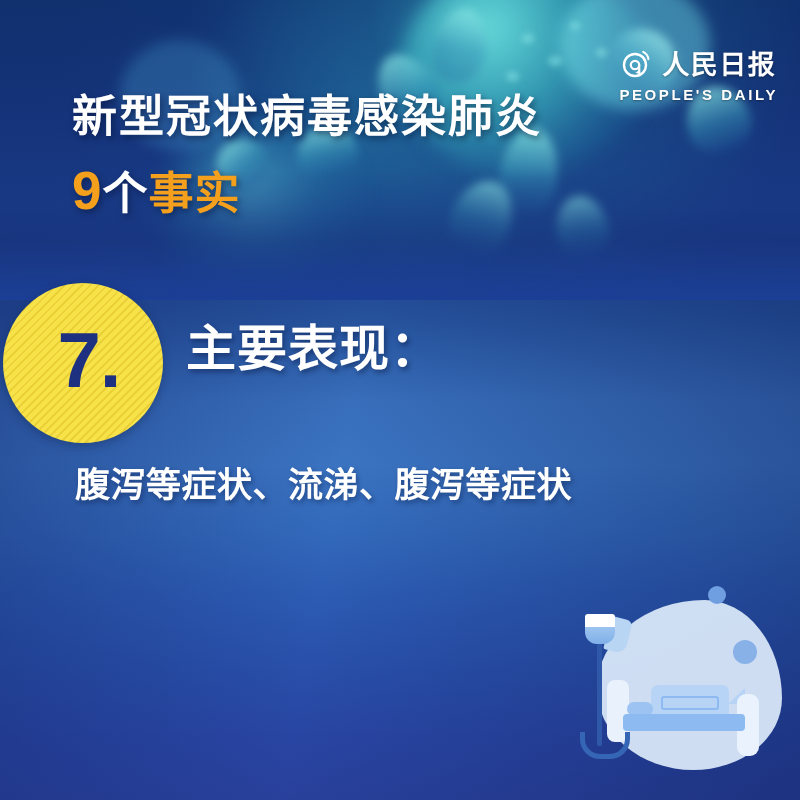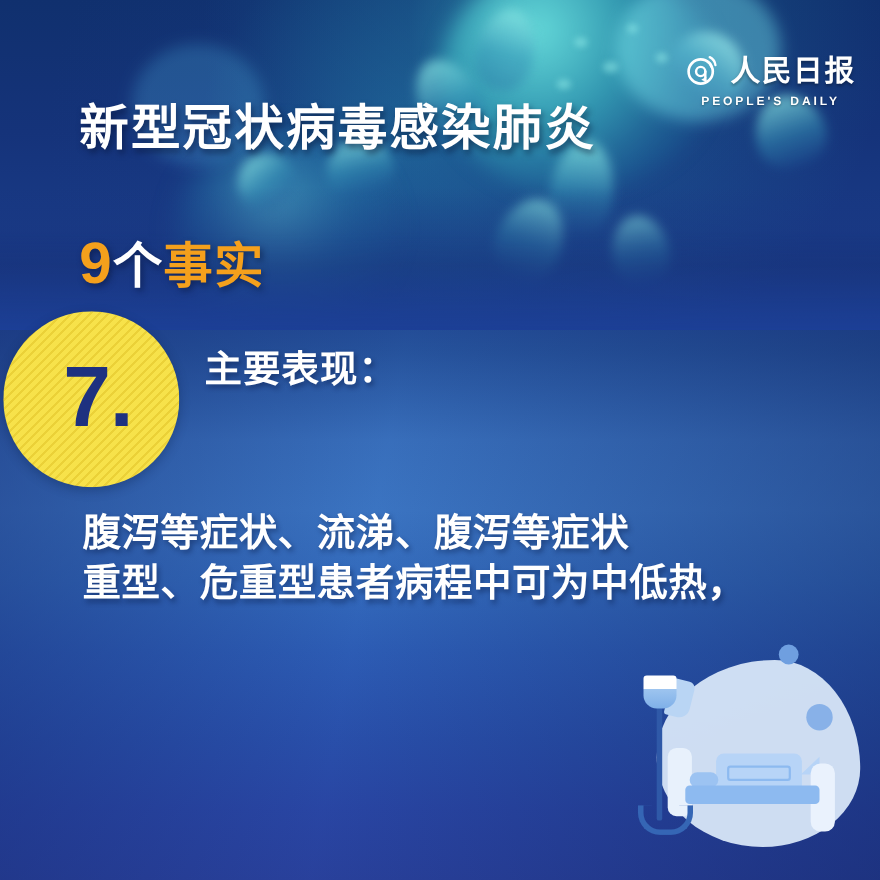--- a/index.html
+++ b/index.html
@@ -111,21 +111,21 @@
   }
   .logo-cn {
     font-size: 27px;
     font-weight: bold;
     letter-spacing: 1.5px;
     color: #ffffff;
     text-shadow: 0 1px 3px rgba(0,0,0,0.35);
   }
   .logo-en {
     margin-top: 5px;
-    font-size: 11px;
+    font-size: 15px;
     letter-spacing: 2.6px;
     font-weight: bold;
     color: #ffffff;
     text-shadow: 0 1px 2px rgba(0,0,0,0.35);
   }
 
   
   .headline {
     position: absolute;
     left: 72px;
@@ -139,21 +139,20 @@
   }
   .subhead {
     position: absolute;
     left: 72px;
     top: 157px;
     font-size: 45px;
     font-weight: bold;
     letter-spacing: 1px;
     white-space: nowrap;
     text-shadow: 2px 3px 6px rgba(5,16,50,0.5);
-    margin-top: 48px;
   }
   .subhead .num { color: #F4A01C; font-size: 53px; }
   .subhead .ge  { color: #ffffff; }
   .subhead .fact{ color: #F4A01C; }
 
   
   .badge {
     position: absolute;
     left: 3px;
     top: 283px;
@@ -179,21 +178,21 @@
     line-height: 1;
     letter-spacing: -1px;
     transform: translate(6px, -3px);
   }
 
   
   .lead {
     position: absolute;
     left: 186px;
     top: 308px;
-    font-size: 34px;
+    font-size: 50px;
     font-weight: bold;
     color: #ffffff;
     letter-spacing: 1px;
     text-shadow: 2px 3px 5px rgba(6,20,60,0.45);
     white-space: nowrap;
   }
   .symptoms {
     position: absolute;
     left: 186px;
     top: 382px;
@@ -381,21 +380,20 @@
   </div>
 
   <div class="badge">
     <span class="badge-num">7.</span>
   </div>
 
   <div class="lead">主要表现：</div>
 
   <div class="body-copy">
     <div>腹泻等症状、流涕、腹泻等症状</div>
-    <div>重型、危重型患者病程中可为中低热，</div>
   </div>
 
   <div class="illo">
     <div class="illo-blob"></div>
     <div class="dot-a"></div>
     <div class="dot-b"></div>
     <div class="arrowtip"></div>
     <div class="footboard"></div>
     <div class="headboard"></div>
     <div class="blanket"></div>

